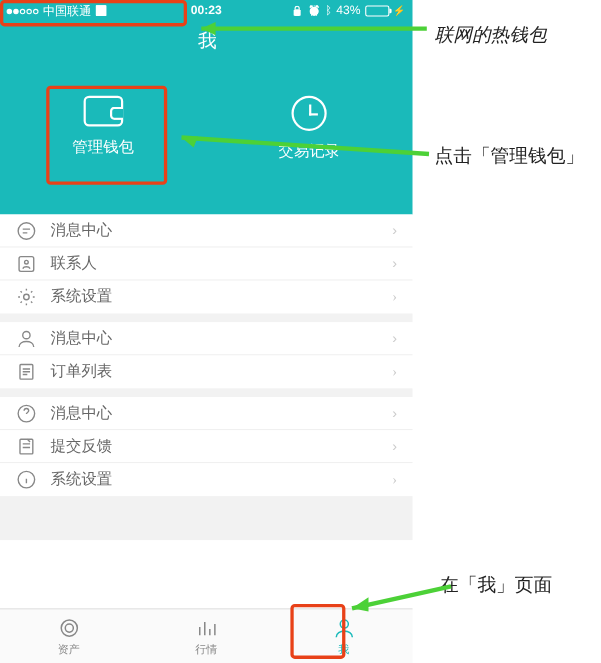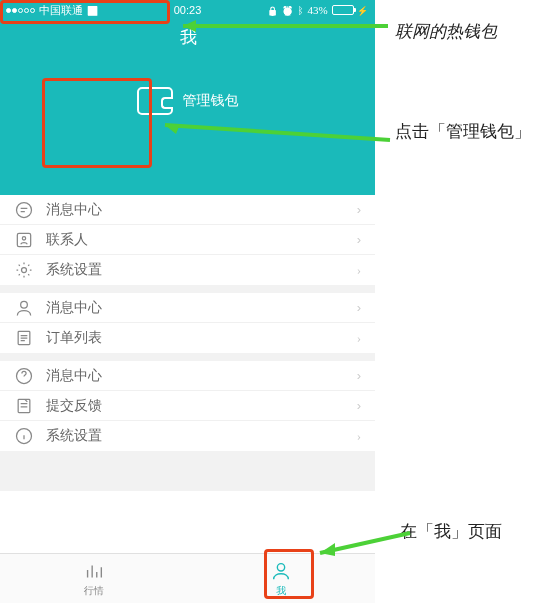--- a/index.html
+++ b/index.html
@@ -1,39 +1,39 @@
 <!DOCTYPE html>
 <html><head>
   <meta charset="utf-8">
   <style>
     * { margin: 0; padding: 0; box-sizing: border-box; }
     body { width: 546px; height: 603px; background: #fff; font-family: -apple-system, "PingFang SC", sans-serif; position: relative; overflow: hidden; }
     .phone { width: 375px; background: #fff; position: relative; }
     
     
     .status-bar { height: 20px; background: #1ababa; color: #fff; display: flex; align-items: center; justify-content: space-between; padding: 0 6px; font-size: 11px; }
-    .status-left, .status-right { display: flex; align-items: center; gap: 4px; font-family: Liberation Serif, serif; }
-    .status-center { position: absolute; left: 50%; transform: translateX(-50%); font-weight: 400; }
+    .status-left, .status-right { display: flex; align-items: center; gap: 4px; }
+    .status-center { position: absolute; left: 50%; transform: translateX(-50%); font-weight: 700; }
     .sig-dots { display: flex; gap: 1px; }
     .sig-dot { width: 5px; height: 5px; border-radius: 50%; border: 0.5px solid #fff; }
     .sig-dot.fill { background: #fff; }
     .wifi::before { content: "📶"; font-size: 9px; filter: brightness(0) invert(1); }
     .lock::before { content: "🔒"; font-size: 9px; filter: brightness(0) invert(1); }
     .alarm::before { content: "⏰"; font-size: 9px; filter: brightness(0) invert(1); }
     .bt::before { content: "ᛒ"; font-size: 10px; }
     .batt { width: 22px; height: 10px; border: 1px solid #fff; border-radius: 2px; position: relative; }
     .batt::after { content: ""; position: absolute; right: -3px; top: 2px; width: 2px; height: 4px; background: #fff; border-radius: 0 1px 1px 0; }
     .batt-fill { background: #4cd964; height: 100%; width: 43%; }
     .bolt::before { content: "⚡"; font-size: 9px; }
     
     
     .header { height: 175px; background: #1ababa; color: #fff; }
     .title { text-align: center; padding-top: 6px; font-size: 17px; font-weight: 500; padding-right: 200px; margin-left: 180px; }
     .header-actions { display: flex; justify-content: space-around; margin-top: 38px; }
-    .action { display: flex; flex-direction: row; align-items: center; gap: 10px; font-size: 14px; cursor: pointer; }
+    .action { display: flex; flex-direction: column; align-items: center; gap: 10px; font-size: 14px; cursor: pointer; }
     .icon-wallet, .icon-clock { width: 36px; height: 28px; border: 2px solid #fff; border-radius: 5px; position: relative; }
     .icon-wallet::after { content: ""; position: absolute; right: -2px; top: 8px; width: 10px; height: 8px; border: 2px solid #fff; border-right: none; border-radius: 4px 0 0 4px; background: #1ababa; }
     .icon-clock { width: 32px; height: 32px; border-radius: 50%; }
     .icon-clock::before { content: ""; position: absolute; left: 14px; top: 6px; width: 2px; height: 10px; background: #fff; }
     .icon-clock::after { content: ""; position: absolute; left: 14px; top: 14px; width: 8px; height: 2px; background: #fff; }
     
     
     .list-group { background: #fff; }
     .gap { height: 8px; background: #f2f2f2; }
     .list-item { display: flex; align-items: center; height: 30px; padding: 0 14px; border-bottom: 1px solid #f0f0f0; cursor: pointer; color: #666; font-size: 14px; }
@@ -49,21 +49,21 @@
     .tab-icon { width: 22px; height: 22px; }
     .tab-icon svg { stroke: currentColor; fill: none; stroke-width: 1.5; }
     
     
     .anno-box { position: absolute; border: 3px solid #e84118; border-radius: 4px; pointer-events: none; }
     .box-status { top: 0; left: 0; width: 170px; height: 24px; }
     .box-wallet { top: 78px; left: 42px; width: 110px; height: 90px; }
     .box-tab { bottom: 4px; left: 264px; width: 50px; height: 50px; }
     .anno-text { position: absolute; font-size: 17px; color: #222; font-weight: 500; }
     .anno1 { top: 20px; left: 395px; font-style: italic; }
-    .anno2 { top: 120px; left: 395px; line-height: 1.4; }
+    .anno2 { top: 130px; left: 395px; line-height: 1.4; }
     .anno3 { bottom: 60px; left: 400px; }
     .arrow { position: absolute; pointer-events: none; }
     .arrow-line { stroke: #4cd137; stroke-width: 4; fill: none; }
     .arrow-head { fill: #4cd137; }
   </style>
 </head>
 <body>
 
 <div class="phone">
 
@@ -90,20 +90,24 @@
     </div>
   </div>
 
   <div class="header">
     <div class="title">我</div>
     <div class="header-actions">
       <div class="action">
         <div class="icon-wallet"></div>
         <span>管理钱包</span>
       </div>
+      <div class="action">
+        <div class="icon-clock"></div>
+        <span>交易记录</span>
+      </div>
     </div>
   </div>
 
   <div class="list-group">
     <div class="list-item">
       <span class="li-icon">
           <svg viewBox="0 0 24 24">
             <circle cx="12" cy="12" r="9"></circle>
             <path d="M8 10h8M8 14h5"></path>
           </svg>
@@ -188,20 +192,27 @@
           </svg>
         </span>
       <span>系统设置</span>
       <span class="chev">›</span>
     </div>
   </div>
   <div class="gap" style="height:40px"></div>
 </div>
 
 <div class="tabbar">
+  <div class="tab">
+    <span class="tab-icon"><svg viewBox="0 0 24 24">
+          <circle cx="12" cy="12" r="8"></circle>
+          <circle cx="12" cy="12" r="4"></circle>
+        </svg></span>
+    <span>资产</span>
+  </div>
   <div class="tab">
     <span class="tab-icon"><svg viewBox="0 0 24 24">
           <path d="M5 19V11M10 19V6M15 19V13M20 19V8"></path>
         </svg></span>
     <span>行情</span>
   </div>
   <div class="tab active">
     <span class="tab-icon"><svg viewBox="0 0 24 24">
           <circle cx="12" cy="8" r="4"></circle>
           <path d="M4 21c0-4 4-6 8-6s8 2 8 6"></path>

